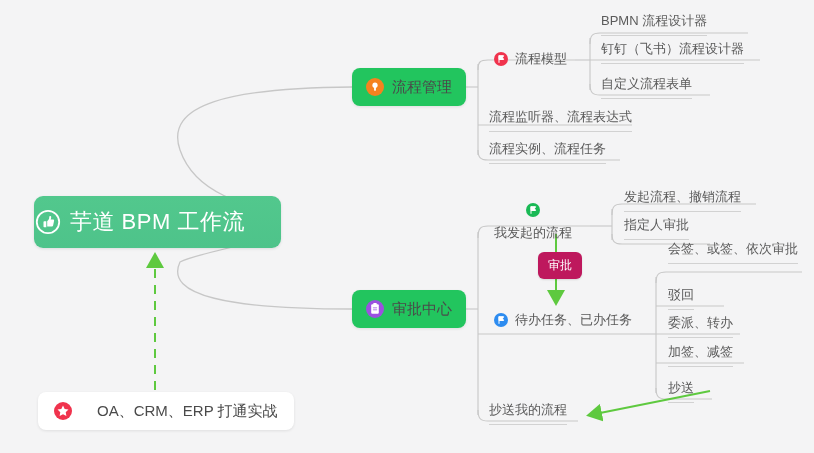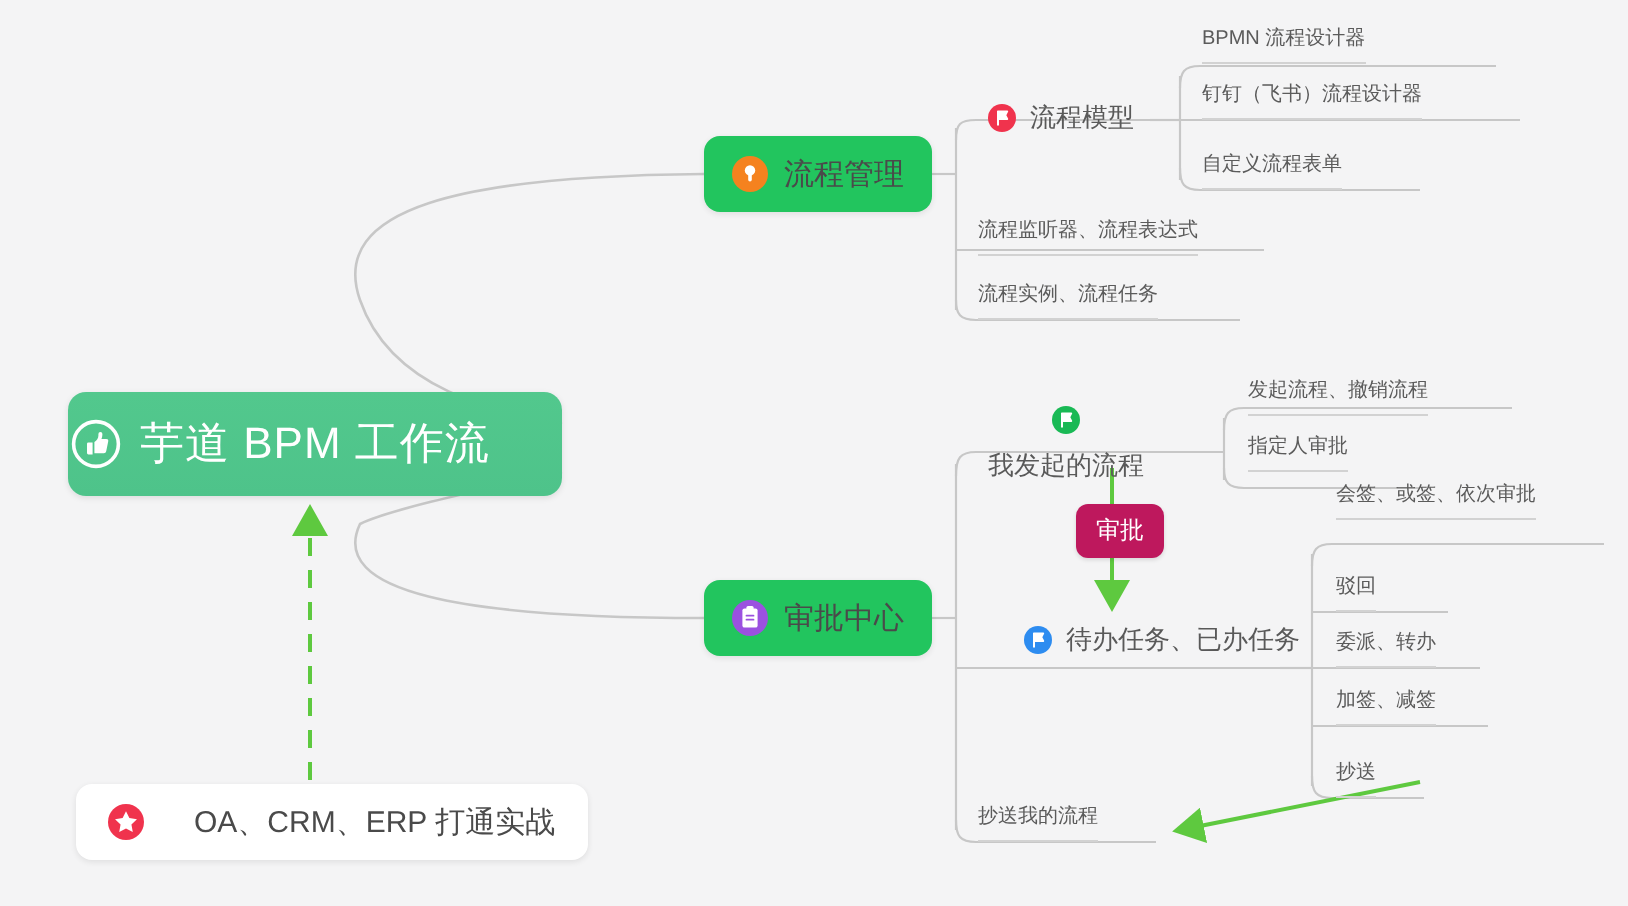--- a/index.html
+++ b/index.html
@@ -83,21 +83,21 @@
     white-space: nowrap;
   }
   .flag-label {
     font-size: 13px;
     color: #595959;
   }
 
   
   .leaf-node {
     position: absolute;
-    font-size: 10px;
+    font-size: 13px;
     color: #5b5b5b;
     white-space: nowrap;
     padding-bottom: 5px;
   }
 
   
   .badge-approve {
     position: absolute;
     left: 538px; top: 252px;
     background: #be185d;
@@ -259,21 +259,21 @@
     <span class="flag-label">我发起的流程</span>
   </div>
 
   <div class="leaf-node" style="left: 624px; top: 188px; border-bottom: 1px solid rgb(210, 210, 210); display: inline-block;">
     <span>发起流程、撤销流程</span>
   </div>
   <div class="leaf-node" style="left: 624px; top: 216px; border-bottom: 1px solid rgb(210, 210, 210); display: inline-block;">
     <span>指定人审批</span>
   </div>
 
-  <div class="flag-node" style="left:512px; top:311px;">
+  <div class="flag-node" style="left:494px; top:311px;">
     <span class="ico ico-sm" style="background:#2d8cf0;">
       <svg width="14" height="14" viewBox="0 0 14 14">
         <path d="M5.0 3.4 v7.4 M5.0 3.7 h4.6 l-1.0 1.9 l1.0 1.9 h-4.6 z" fill="#ffffff" stroke="#ffffff" stroke-width="1" stroke-linejoin="round"></path>
       </svg>
     </span>
     <span class="flag-label">待办任务、已办任务</span>
   </div>
 
   <div class="leaf-node" style="left: 668px; top: 240px; border-bottom: 1px solid rgb(210, 210, 210); display: inline-block;">
     <span>会签、或签、依次审批</span>

